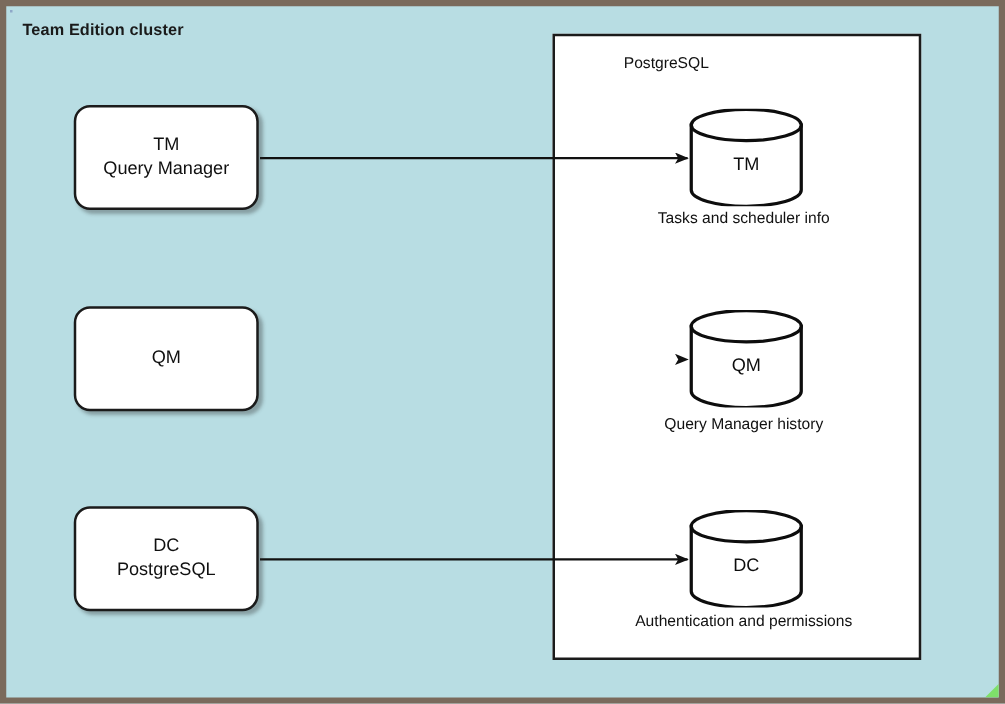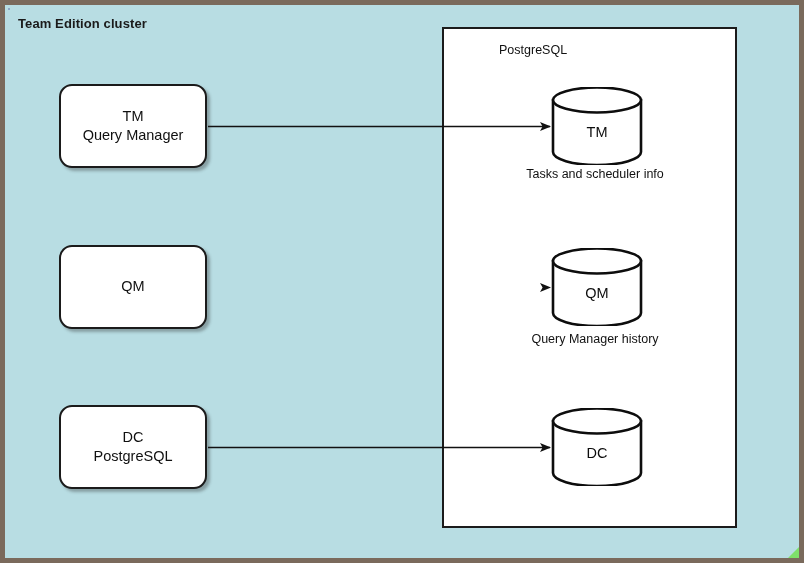--- a/index.html
+++ b/index.html
@@ -212,15 +212,16 @@
   </div>
   <div class="cyl-caption" id="cap-qm">Query Manager history</div>
 
   <div class="cylinder" id="cyl-dc">
     <svg width="92" height="78" viewBox="0 0 92 78">
       <path d="M2,13 L2,65 A44,13 0 0 0 90,65 L90,13 Z" fill="#ffffff" stroke="#0d0d0d" stroke-width="2.6"></path>
       <ellipse cx="46" cy="13" rx="44" ry="12.5" fill="#ffffff" stroke="#0d0d0d" stroke-width="2.6"></ellipse>
     </svg>
     <div class="cyl-label">DC</div>
   </div>
+  <div class="cyl-caption" id="cap-dc">Authentication and permissions</div>
 
   <div id="corner-accent"></div>
 </div>
 
 </body></html>

